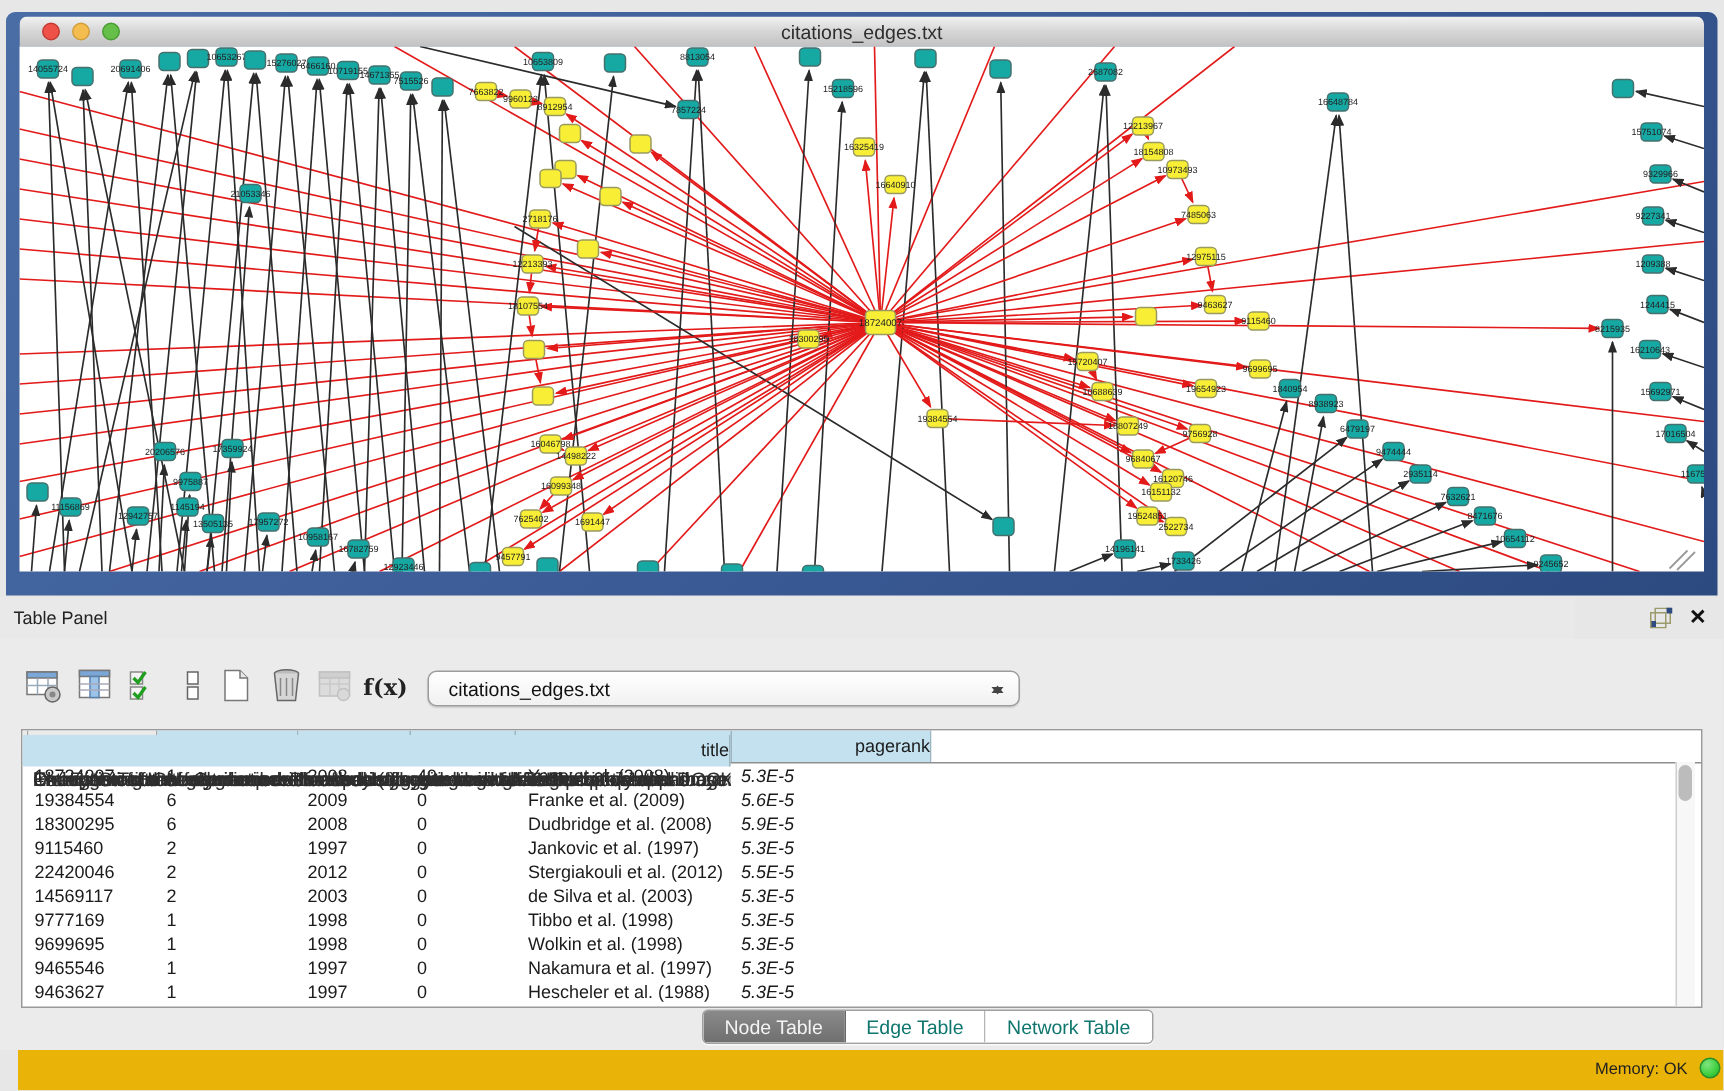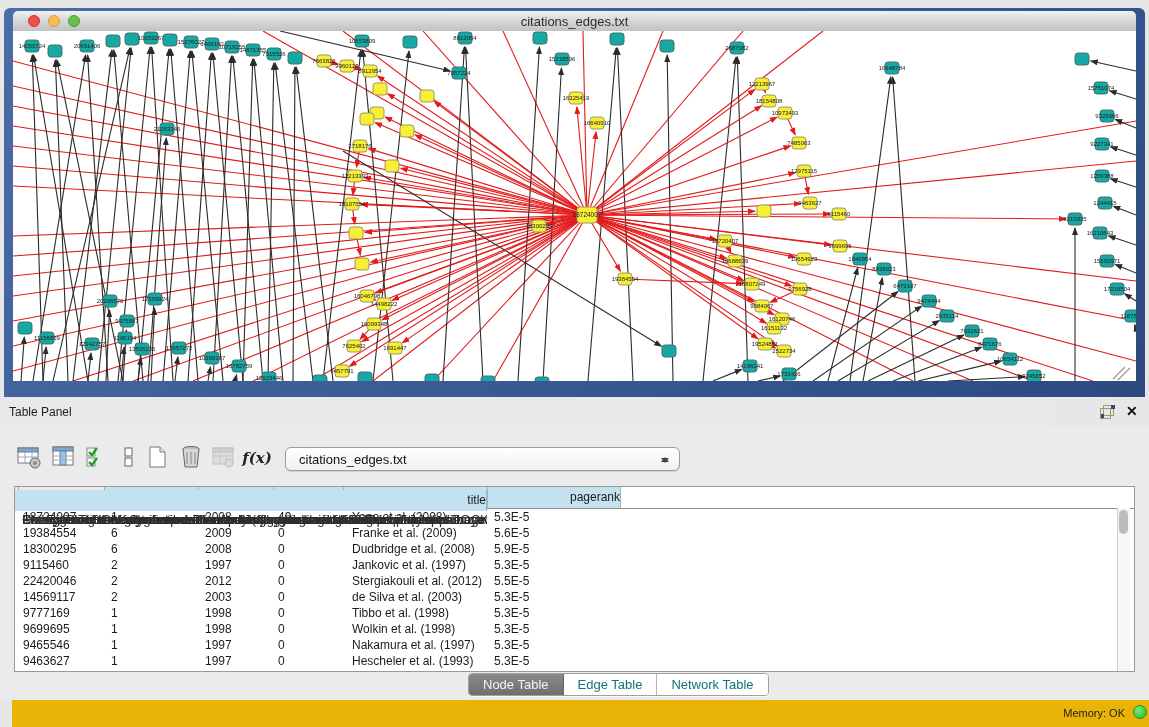--- a/index.html
+++ b/index.html
@@ -25,21 +25,21 @@
   
   .panel-hdr{position:absolute;left:0;top:398px;width:1050px;height:28px;background:#e9e9e9;}
   .panel-hdr .ttl{position:absolute;left:9px;top:7px;font-size:12px;color:#222;}
   .float-ic{position:absolute;left:1100px;top:7px;width:15px;height:14px;}
   .close-ic{position:absolute;left:1126px;top:5px;font-size:14px;font-weight:bold;color:#111;line-height:16px;}
   .panel-body{position:absolute;left:0;top:426px;width:1149px;height:274px;background:#ebebeb;}
 
   .toolbar{position:absolute;left:0;top:18px;height:34px;width:1149px;}
   .tbtn{position:absolute;top:0;width:30px;height:30px;}
   .tbtn svg{display:block;}
-  .fx{font-family:"DejaVu Serif",serif;font-style:italic;font-weight:bold;
+  .fx{font-family:"DejaVu Serif",serif;font-weight:bold;
       font-size:15px;color:#222;line-height:28px;text-align:center;}
   .combo{position:absolute;left:285px;top:3px;width:395px;height:24px;box-sizing:border-box;
     border:1px solid #9c9c9c;border-radius:6px;background:linear-gradient(#ffffff,#f1f1f1);
     box-shadow:0 1px 1px rgba(0,0,0,.12);}
   .combo .val{position:absolute;left:13px;top:4px;font-size:13px;color:#111;}
   .combo .arrows{position:absolute;right:10px;top:4px;width:9px;height:16px;}
   .combo .arrows:before{content:"";position:absolute;left:1px;top:1px;border:4px solid transparent;border-bottom:5px solid #444;}
   .combo .arrows:after{content:"";position:absolute;left:1px;bottom:1px;border:4px solid transparent;border-top:5px solid #444;}
 
   .table-wrap{position:absolute;left:14px;top:60px;width:1121px;height:186px;
@@ -50,21 +50,21 @@
   .th.gut{width:4px;background:linear-gradient(#ececec,#d2d2d2);border-right:1px solid #a8a8a8;}
   .th.name{width:86px;background:linear-gradient(#ececec,#d2d2d2);border-right:1px solid #a8a8a8;}
   .th.ind{width:94px;} .th.year{width:75px;} .th.title{width:472px;}
   .th.out{width:70px;text-align:left;padding-left:4px;} .th.short{width:144px;} .th.pr{width:133px;}
   .th.fill{flex:1;background:#fff;border-right:none;}
   .tbody{position:relative;}
   .tr{display:flex;height:16px;font-size:12px;color:#1b1b1b;white-space:nowrap;}
   .td{box-sizing:border-box;overflow:hidden;padding-left:4px;line-height:16px;}
   .td.gut{width:4px;padding:0;}
   .td.name{width:86px;} .td.ind{width:94px;padding-left:6px;} .td.year{width:75px;padding-left:6px;}
-  .td.title{width:472px;padding-left:7px;} .td.out{width:70px;} .td.short{width:144px;padding-left:8px;} .td.pr{width:133px;padding-left:6px;}
+  .td.title{width:472px;padding-left:7px;} .td.out{width:70px;} .td.short{width:144px;padding-left:8px;} .td.pr{width:133px;padding-left:6px;font-style:italic;}
   .vscroll{position:absolute;right:4px;top:21px;bottom:0;width:12px;background:#f7f7f7;border-left:1px solid #cfcfcf;}
   .vthumb{position:absolute;left:1px;top:2px;width:9px;height:24px;background:#bcbcbc;border-radius:5px;}
 
   .tabs{position:absolute;left:428px;top:247px;height:21px;display:flex;
     border:1px solid #a0a0a0;border-radius:4px;overflow:hidden;background:#fff;
     box-shadow:0 1px 0 rgba(255,255,255,.7);margin-left:40px;}
   .tab{font-size:13px;color:#0f766e;line-height:21px;padding:0 14px;background:#fff;border-right:1px solid #b5b5b5;}
   .tab.active{background:linear-gradient(#8a8a8a,#6f6f6f);color:#f4f4f4;border-right:1px solid #666;}
   .tab:last-child{border-right:none;}
 
@@ -642,21 +642,21 @@
             <div class="td short">Nakamura et al. (1997)</div>
             <div class="td pr">5.3E-5</div>
           </div>
           <div class="tr">
             <div class="td gut"></div>
             <div class="td name">9463627</div>
             <div class="td ind">1</div>
             <div class="td year">1997</div>
             <div class="td title">Embryonic stem cells: a model to study structural and functional properties in car...</div>
             <div class="td out">0</div>
-            <div class="td short">Hescheler et al. (1993)</div>
+            <div class="td short">Hescheler et al. (1988)</div>
             <div class="td pr">5.3E-5</div>
           </div>
         </div>
       <div class="vscroll">
         <div class="vthumb"></div>
       </div>
     </div>
 
     <div class="tabs">
       <span class="tab active">Node Table</span>

